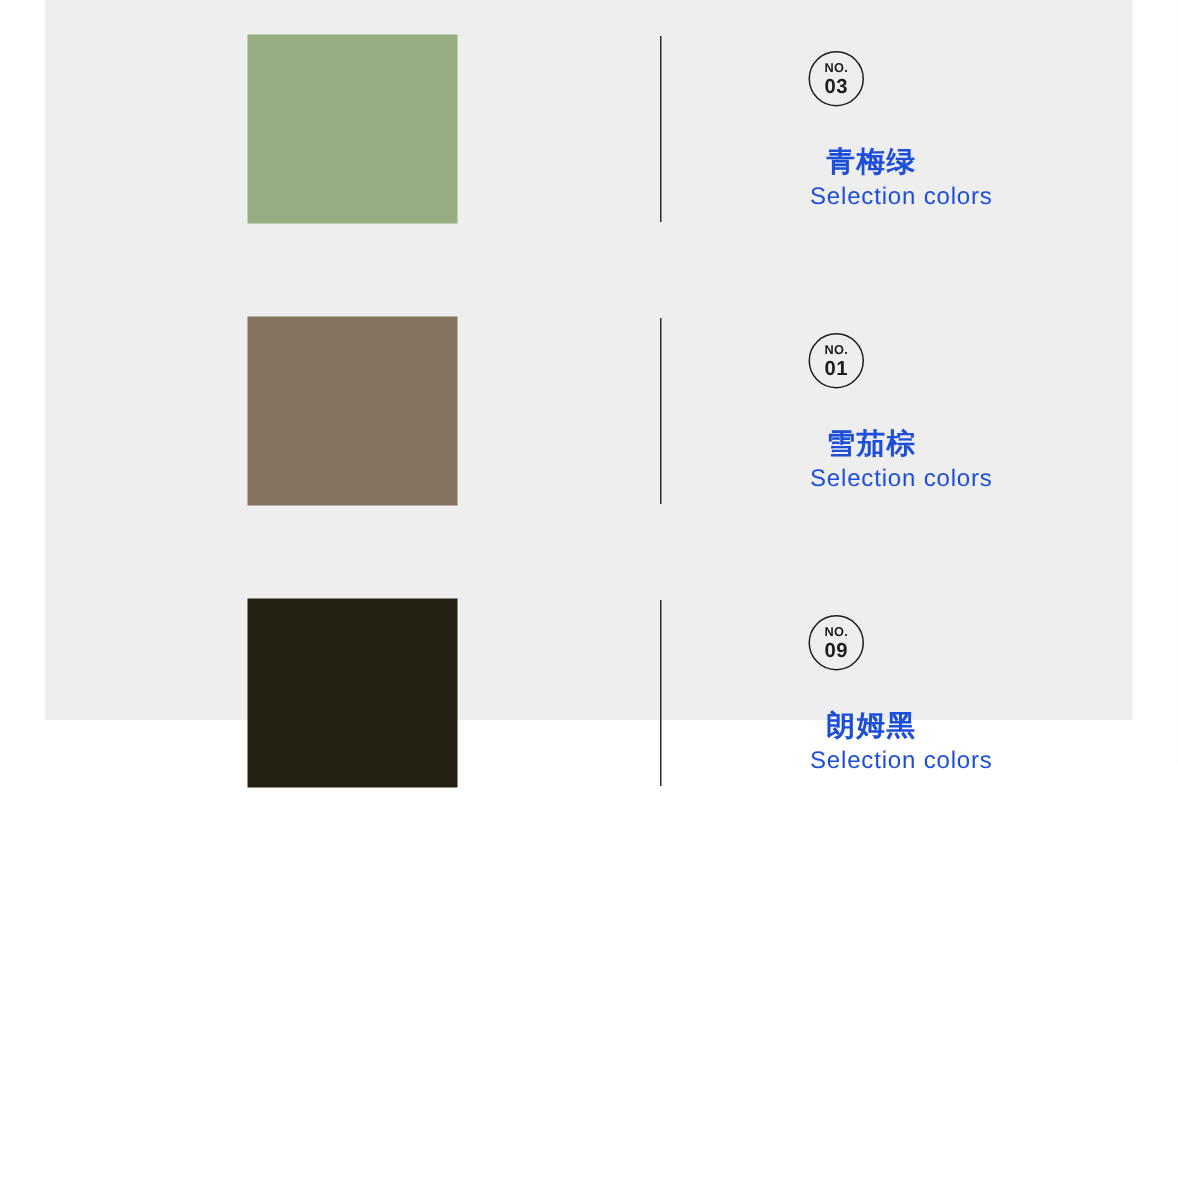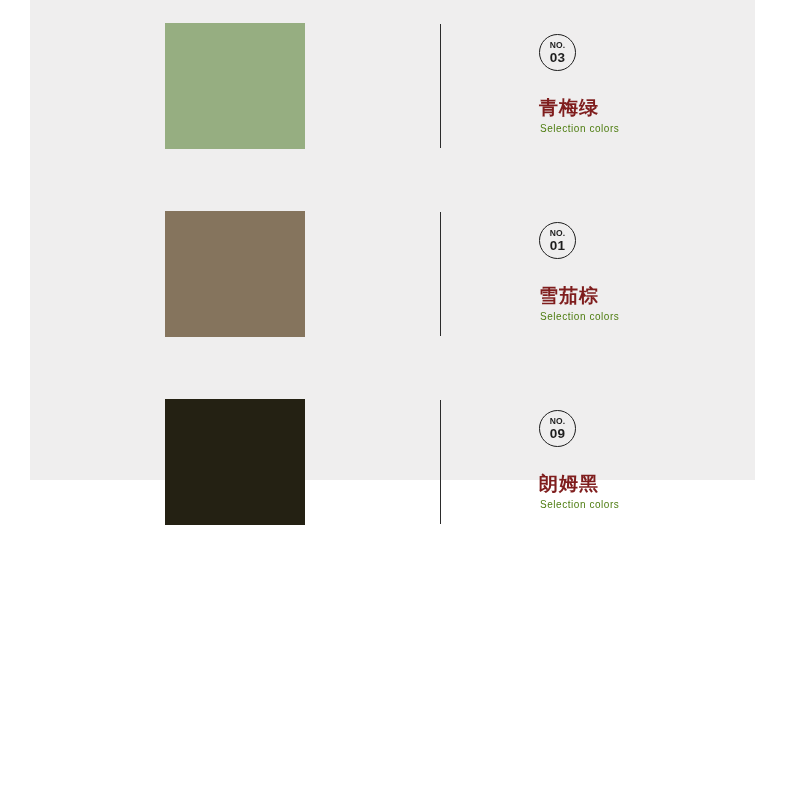--- a/index.html
+++ b/index.html
@@ -95,35 +95,35 @@
   }
   .badge-num {
     font-size: 13.5px;
     font-weight: bold;
     color: #1d1d1d;
     letter-spacing: 0.3px;
   }
 
   .color-name {
     position: absolute;
-    left: 0;
+    left: 12px;
     top: 72px;
     font-size: 19px;
     font-weight: bold;
-    color: #7f1d1d;
+    color: #1d4ed8;
     letter-spacing: 1px;
     white-space: nowrap;
   }
 
   .color-sub {
     position: absolute;
     left: 1px;
     top: 100px;
-    font-size: 10px;
-    color: #4d7c0f;
+    font-size: 16px;
+    color: #1d4ed8;
     letter-spacing: 0.55px;
     white-space: nowrap;
   }
 </style>
 </head>
 <body>
 
 <div id="page" style="background: rgb(255, 255, 255);">
 
   <div class="panel" style="background: rgb(239, 238, 238);">

